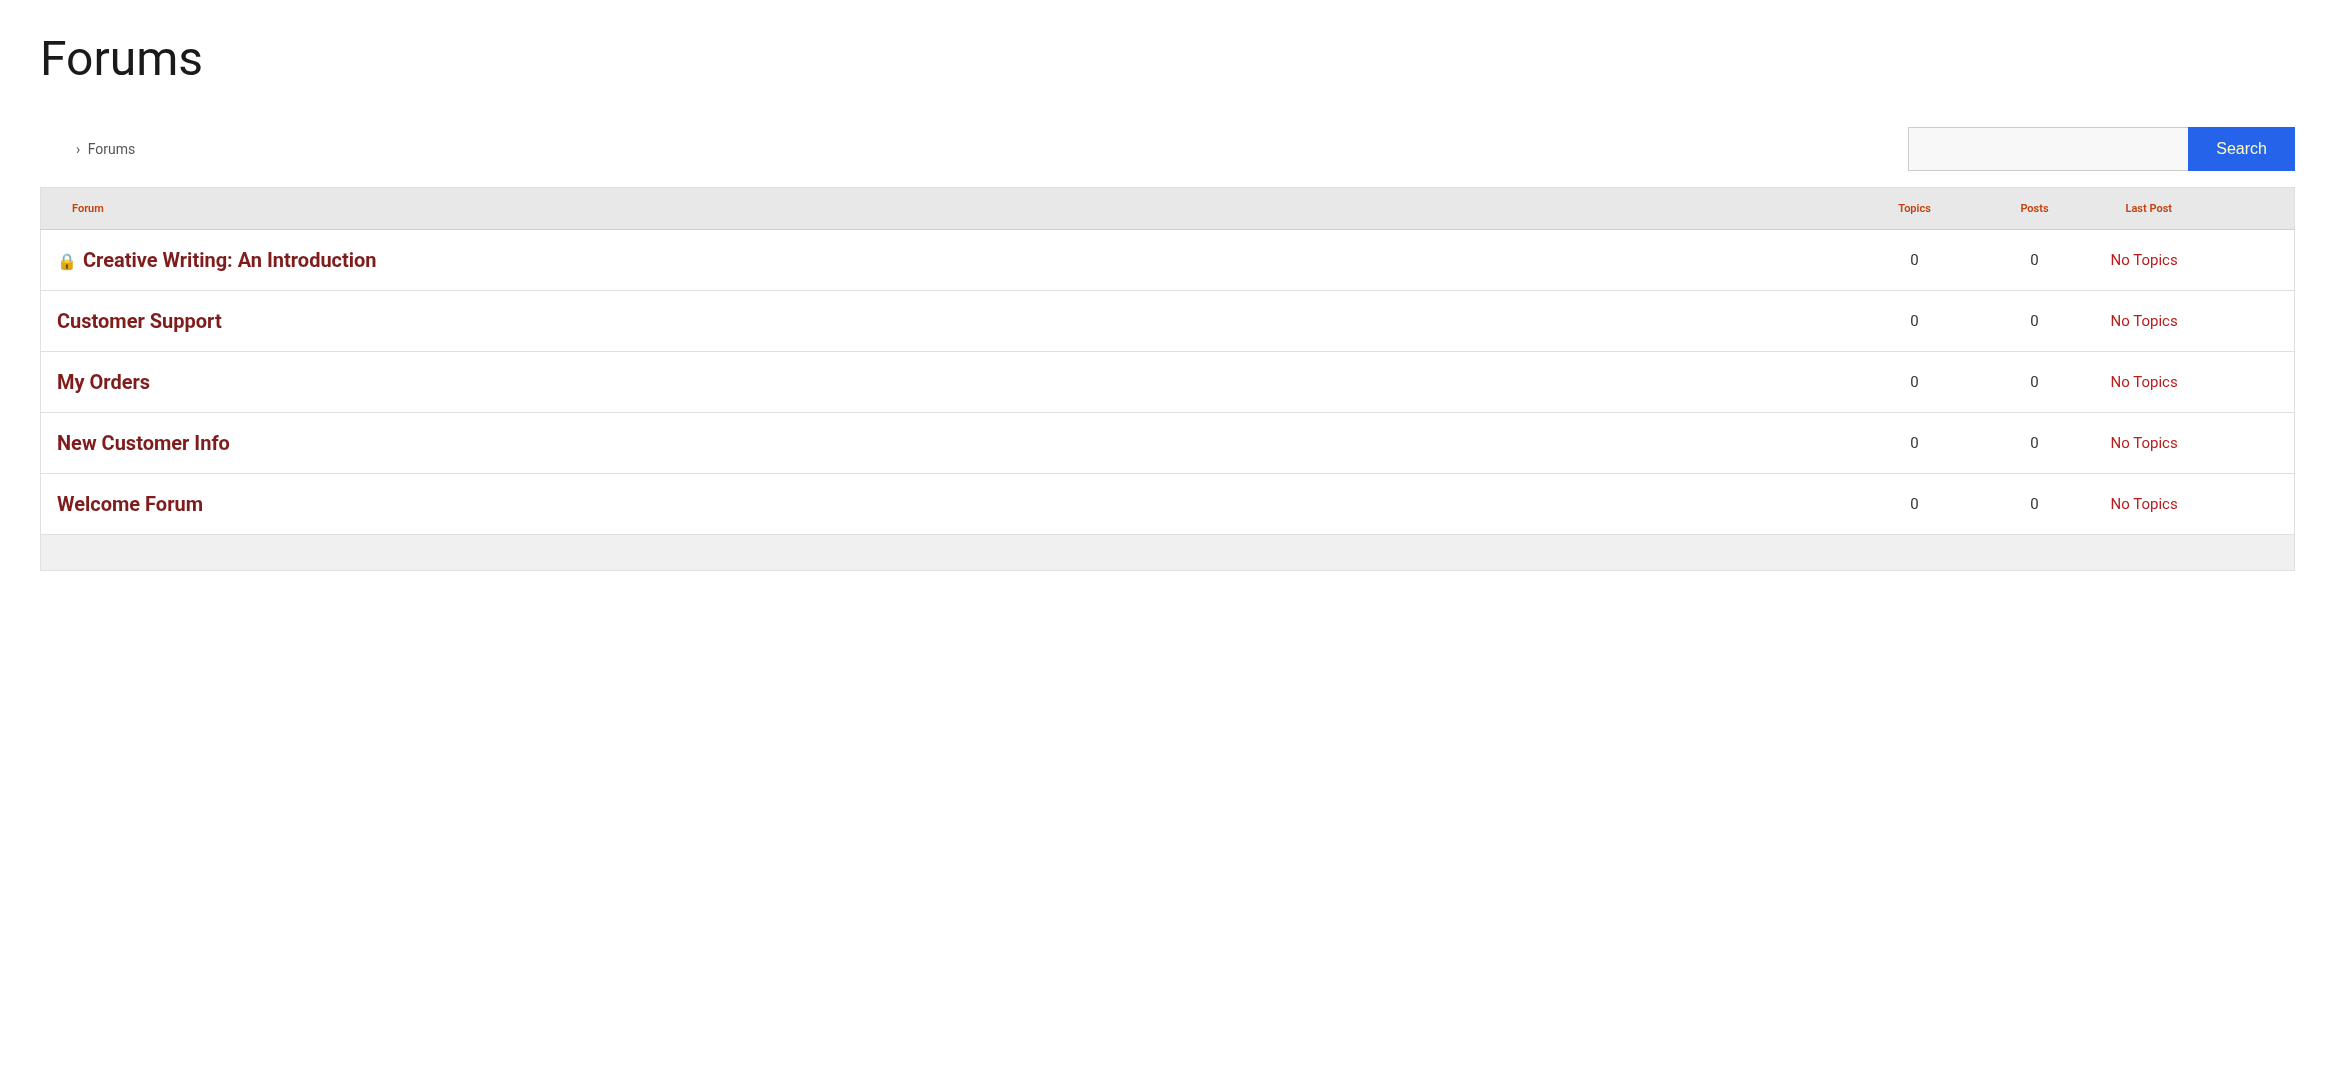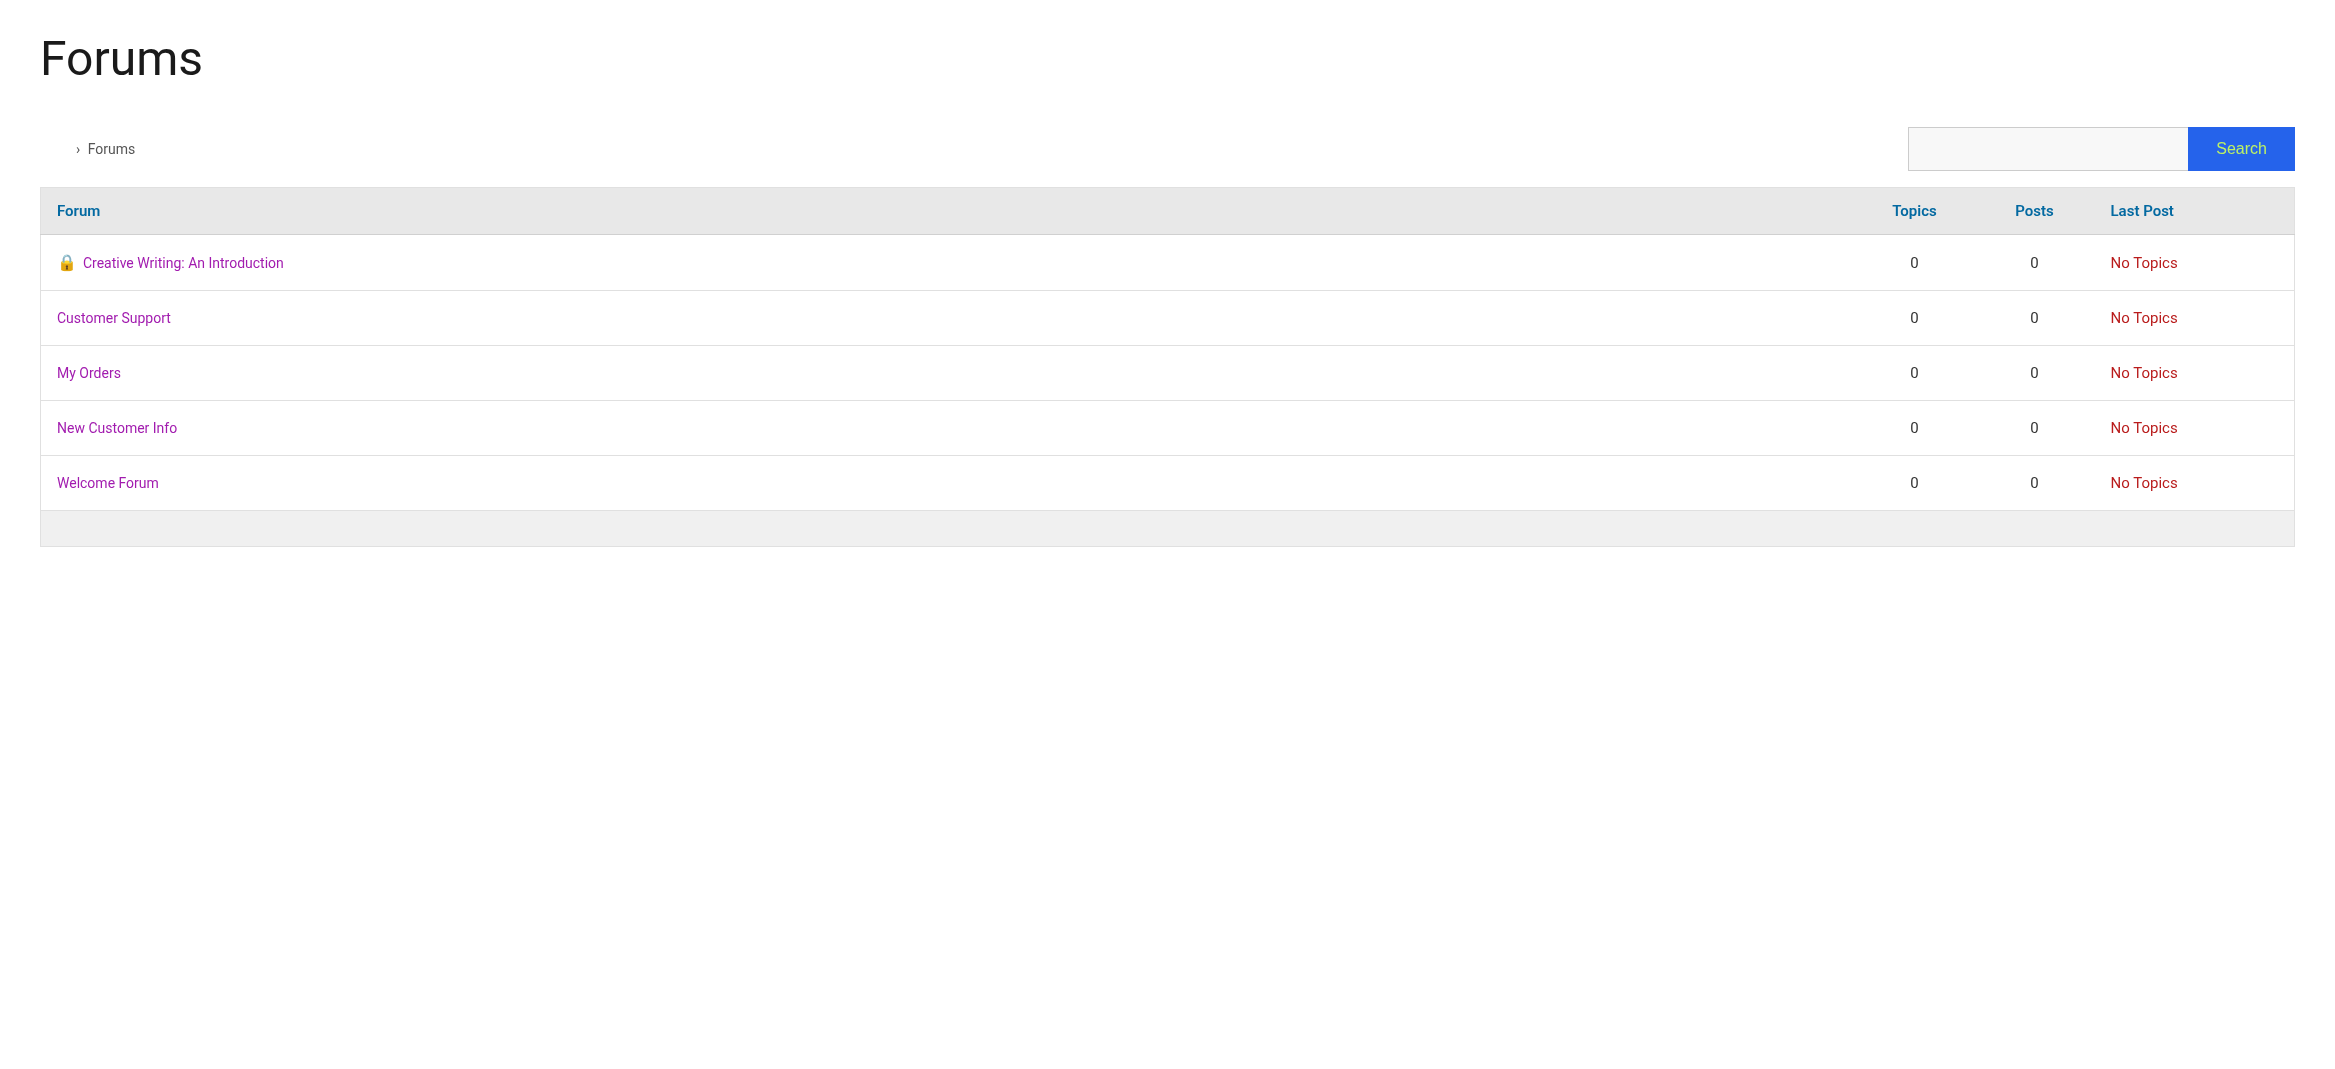--- a/index.html
+++ b/index.html
@@ -56,46 +56,46 @@
       border: 1px solid #ccc;
       border-right: none;
       padding: 0 12px;
       font-size: 15px;
       outline: none;
       background: #f8f8f8;
     }
 
     .search-button {
       background-color: #2563eb;
-      color: #bef264;
+      color: #fef9c3;
       border: none;
       padding: 0 28px;
       height: 44px;
       font-size: 16px;
       font-weight: 500;
       cursor: pointer;
       white-space: nowrap;
     }
 
     .forums-table {
       width: 100%;
       border-collapse: collapse;
       border: 1px solid #e0e0e0;
     }
 
     .forums-table thead tr {
       background-color: #e8e8e8;
     }
 
     .forums-table thead th {
-      padding: 14px 16px;
+      padding: 14px 31px;
       text-align: left;
-      font-size: 15px;
+      font-size: 11px;
       font-weight: 600;
-      color: #0369a1;
+      color: #c2410c;
       border-bottom: 1px solid #d0d0d0;
     }
 
     .forums-table thead th.col-topics,
     .forums-table thead th.col-posts {
       text-align: center;
       width: 120px;
     }
 
     .forums-table thead th.col-lastpost {
@@ -122,23 +122,24 @@
     .forums-table tbody td.col-posts {
       text-align: center;
       color: #333;
     }
 
     .forums-table tbody td.col-lastpost {
       color: #b91c1c;
     }
 
     .forum-link {
-      color: #a21caf;
+      color: #7f1d1d;
       text-decoration: none;
-      font-size: 14px;
+      font-size: 20px;
+      font-weight: bold;
     }
 
     .lock-icon {
       display: inline-block;
       margin-right: 6px;
       font-size: 16px;
     }
 
     .table-footer {
       background-color: #f0f0f0;

